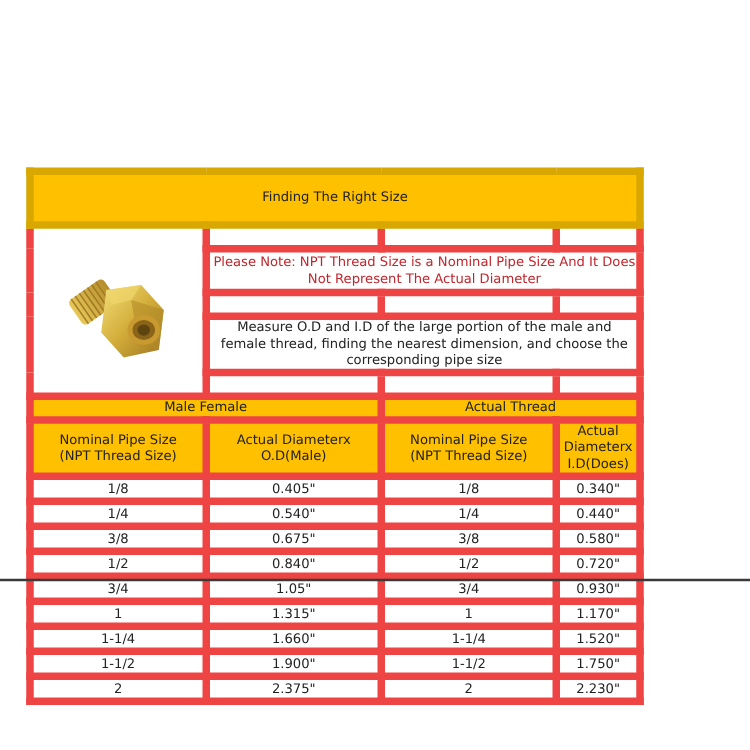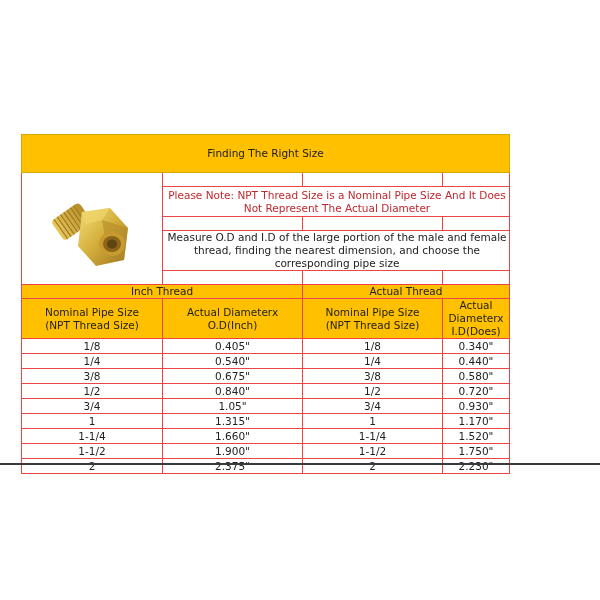--- a/index.html
+++ b/index.html
@@ -1,20 +1,20 @@
 <!DOCTYPE html>
 <html><head>
 <meta charset="utf-8">
 <style>
   html, body { margin: 0; padding: 0; background: #ffffff; }
   body { width: 600px; height: 600px; position: relative; overflow: hidden;
          font-family: "DejaVu Sans", sans-serif; }
   .tbl { position: absolute; left: 21px; top: 134px; width: 488px;
          border-collapse: collapse; table-layout: fixed; }
-  .tbl td { border: 1px solid #ef4444; padding: 0; font-size: 10.5px; color: #222;
+  .tbl td { border: 6px solid #ef4444; padding: 0; font-size: 10.5px; color: #222;
             text-align: center; vertical-align: middle; line-height: 13px; }
   .tbl col.c1 { width: 141px; }
   .tbl col.c2 { width: 140px; }
   .tbl col.c3 { width: 140px; }
   .tbl col.c4 { width: 67px; }
   .gold { background: #ffc000; }
   .title-cell { height: 37px; font-size: 10.5px; border-color: #d8a800 !important; }
   .blank { height: 13px; }
   .note { text-align: right; padding-left: 2px !important; color: #c0272d !important;
           height: 29px; }
@@ -91,31 +91,31 @@
   </tr>
   <tr>
     <td colspan="3" class="measure">Measure O.D and I.D of the large portion of the male and female thread, finding the nearest dimension, and choose the corresponding pipe size</td>
   </tr>
   <tr>
     <td class="blank"></td>
     <td class="blank"></td>
     <td class="blank"></td>
   </tr>
   <tr>
-    <td colspan="2" class="gold grp">Inch Thread</td>
+    <td colspan="2" class="gold grp">Male Female</td>
     <td colspan="2" class="gold grp">Actual Thread</td>
   </tr>
   <tr>
     <td class="gold sub">
       <div>Nominal Pipe Size</div>
       <div>(NPT Thread Size)</div>
     </td>
     <td class="gold sub">
       <div>Actual Diameterx</div>
-      <div>O.D(Inch)</div>
+      <div>O.D(Male)</div>
     </td>
     <td class="gold sub">
       <div>Nominal Pipe Size</div>
       <div>(NPT Thread Size)</div>
     </td>
     <td class="gold sub">
       <div>Actual Diameterx</div>
       <div>I.D(Does)</div>
     </td>
   </tr>

